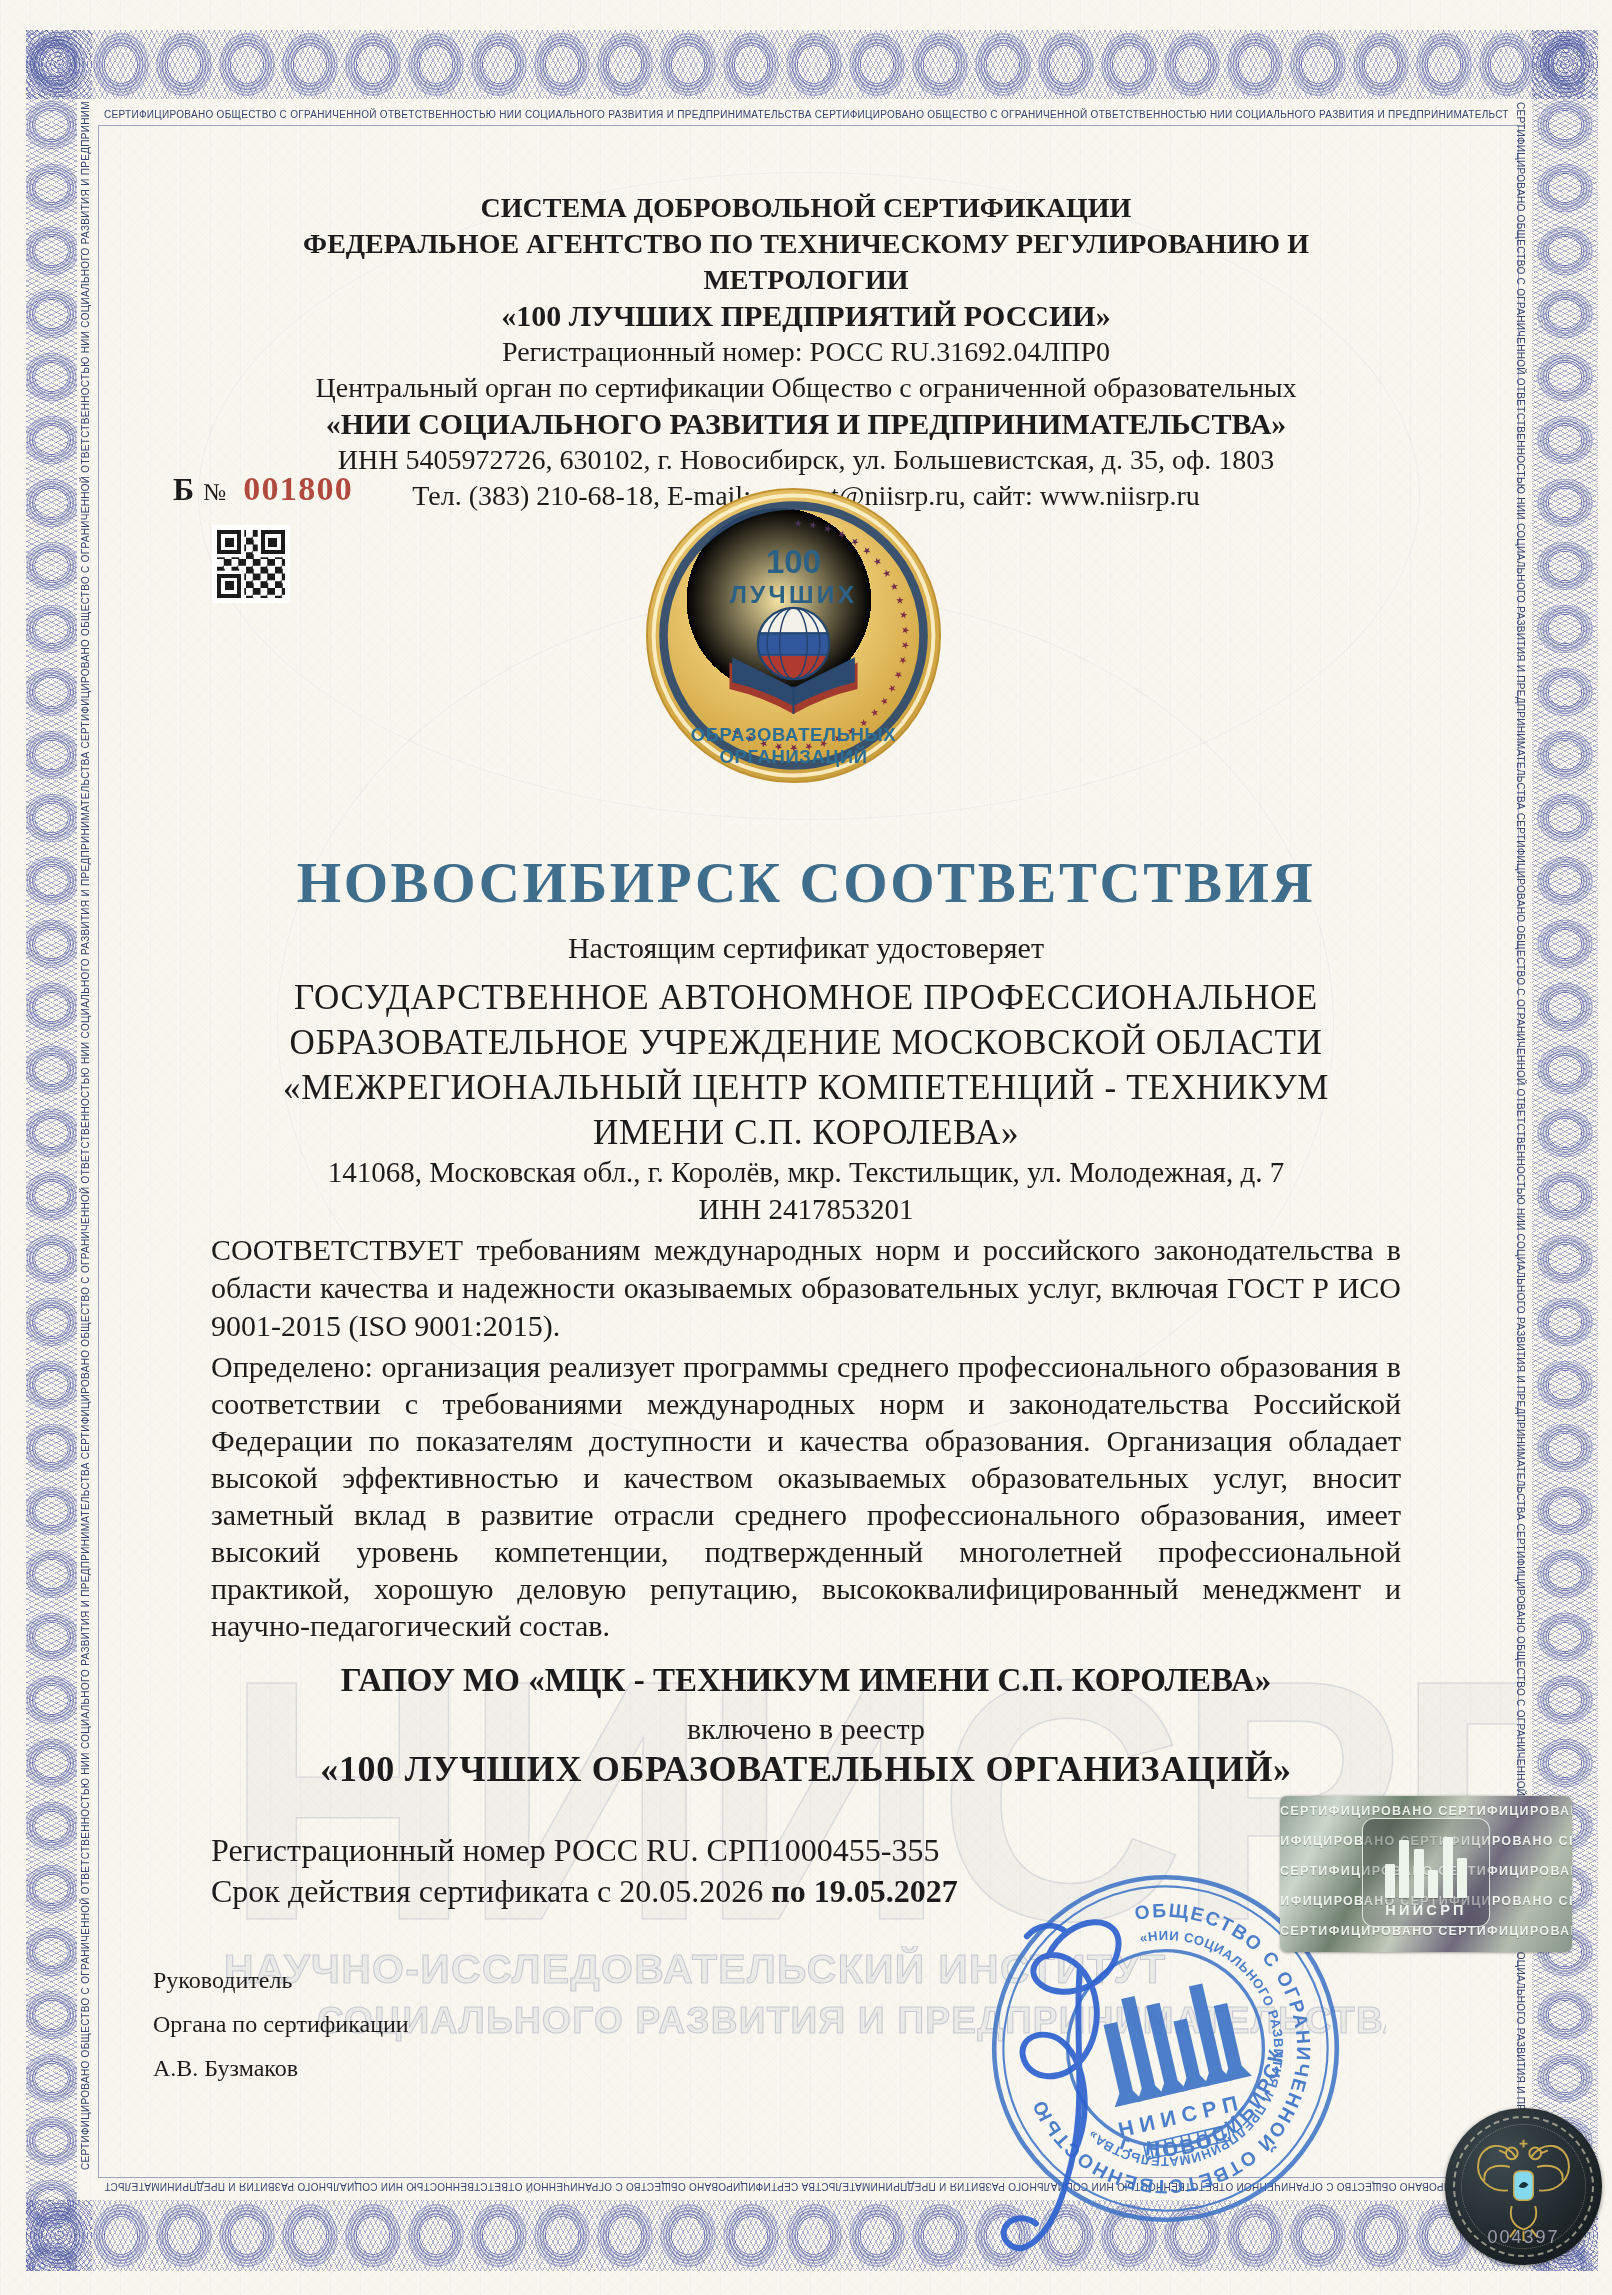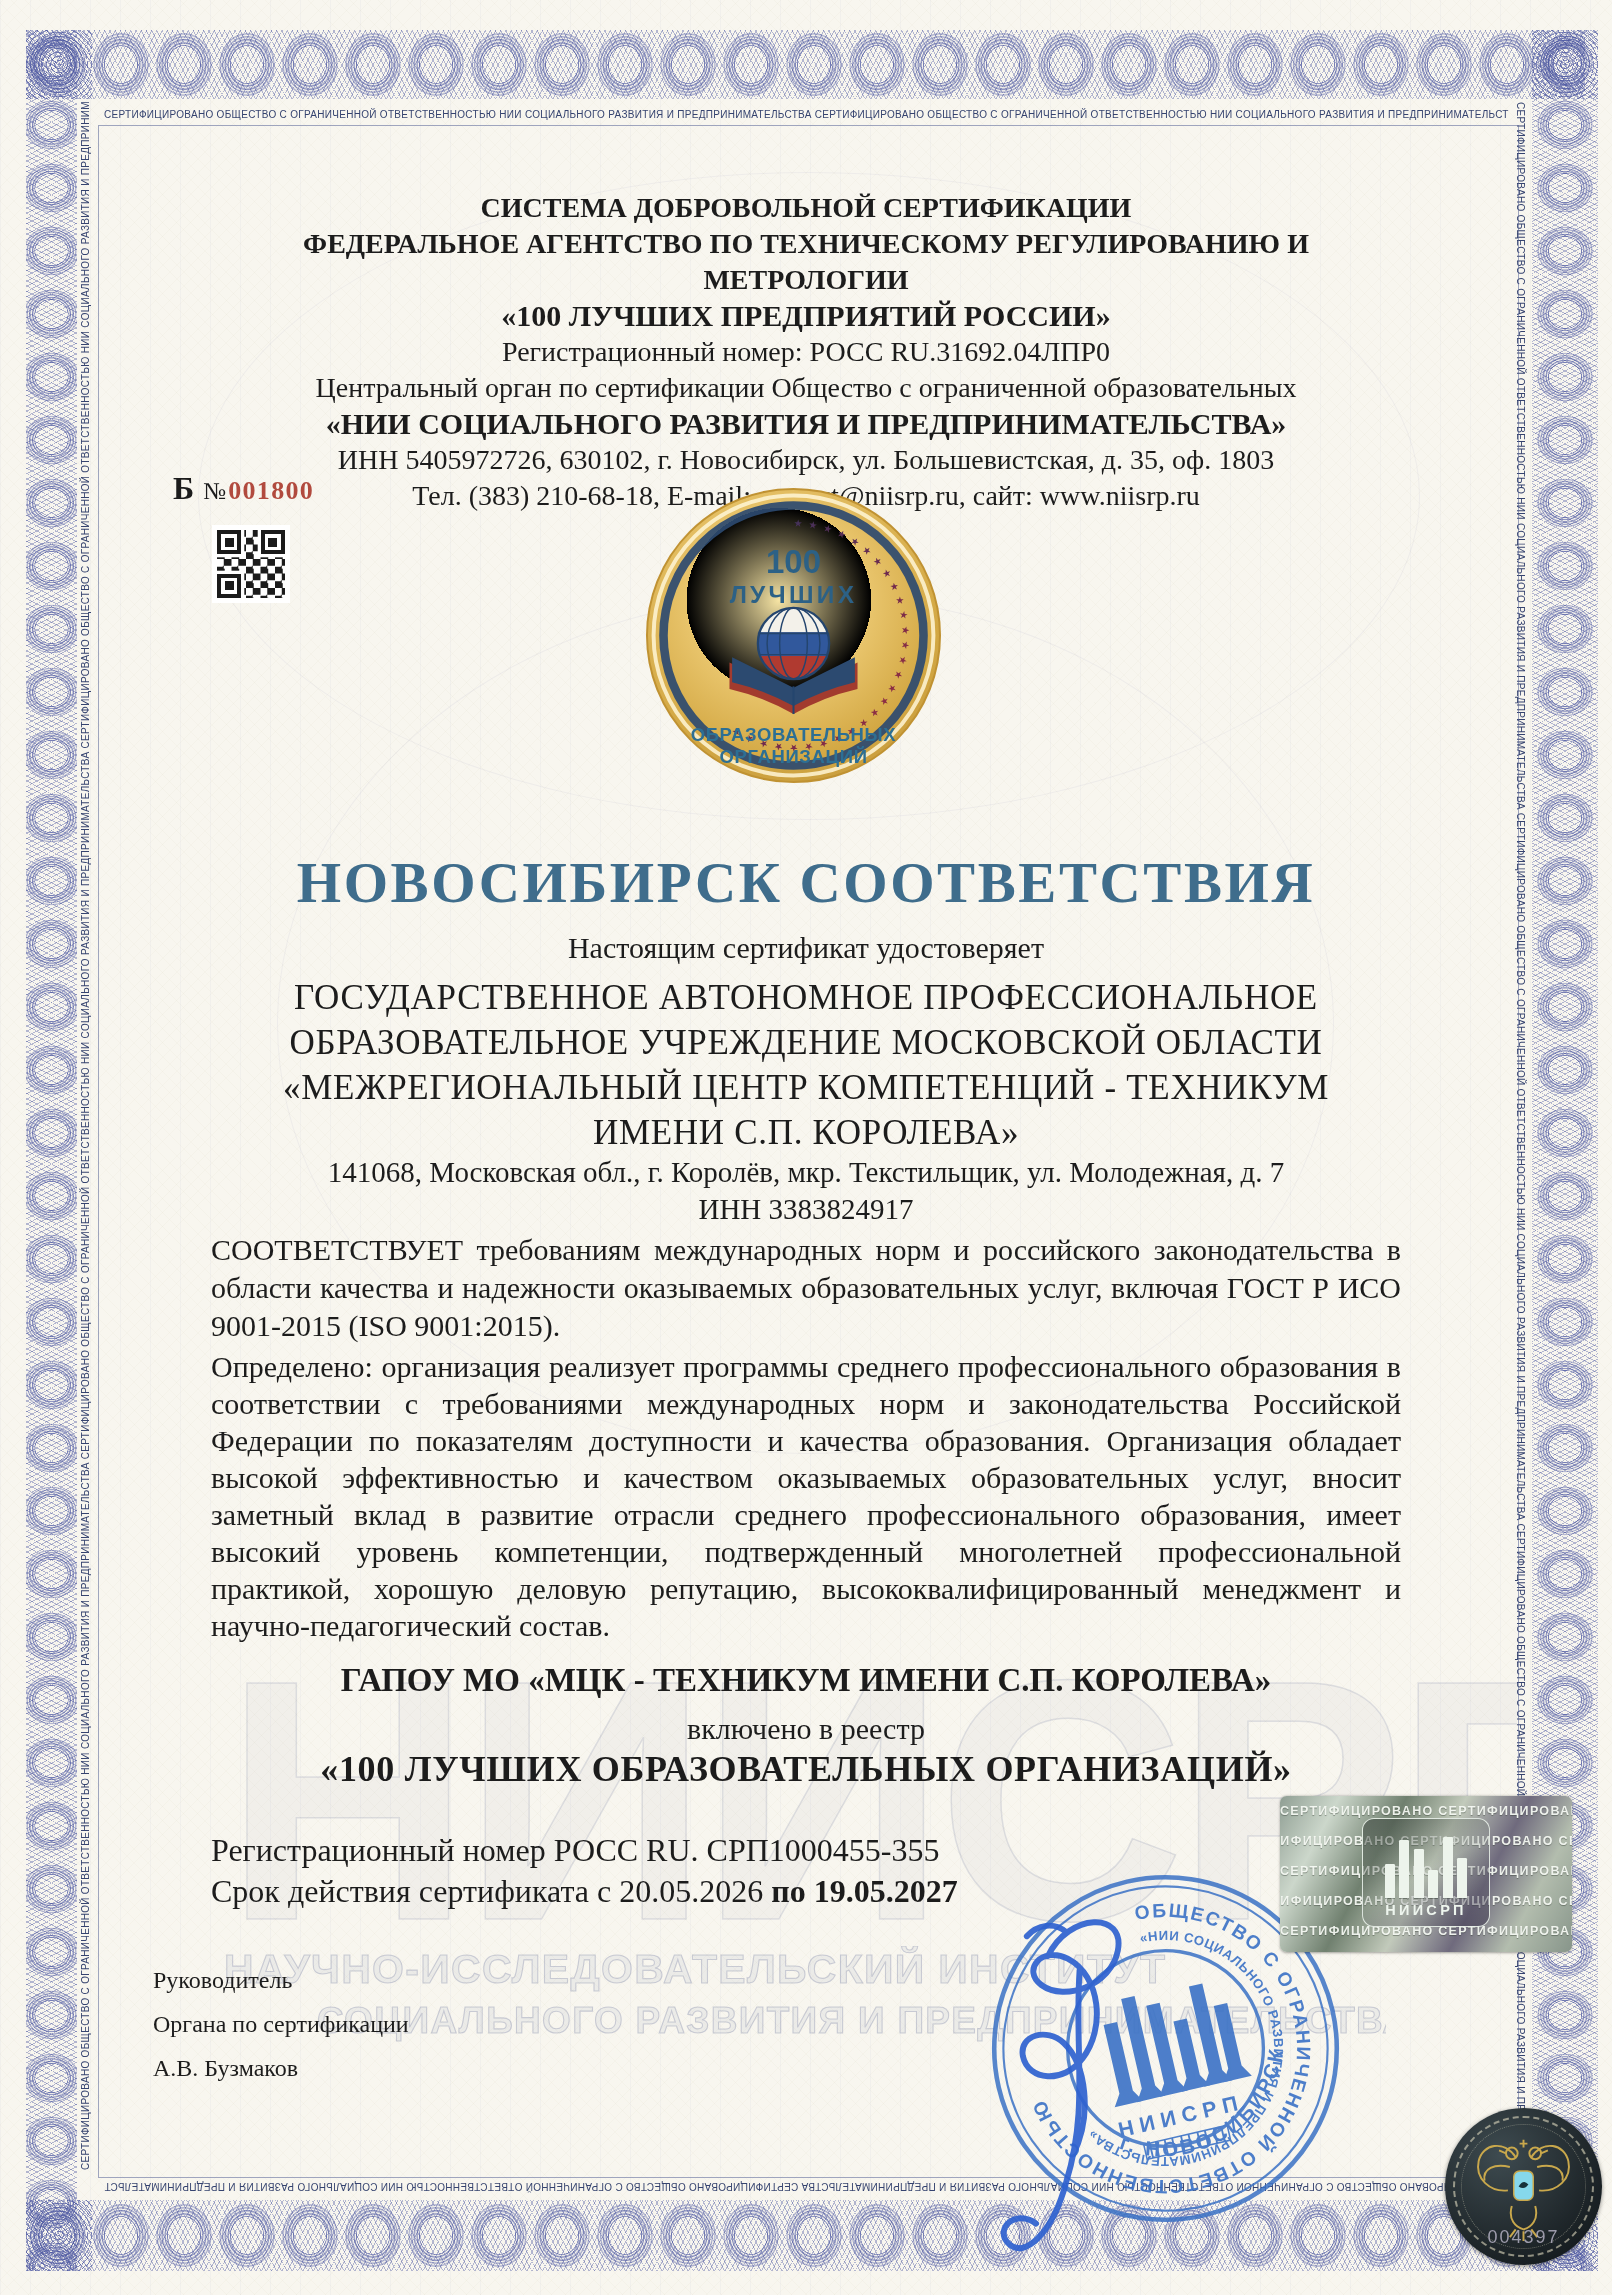--- a/index.html
+++ b/index.html
@@ -59,21 +59,21 @@
     position:absolute; font-family:"Liberation Sans", sans-serif; font-weight:bold;
     color:rgba(130,140,175,.10); -webkit-text-stroke:1.1px rgba(105,115,155,.30);
     white-space:nowrap; overflow:hidden; pointer-events:none;
   }
   .ghost-big { -webkit-text-stroke:1.5px rgba(105,115,155,.18); color:rgba(130,140,175,.06); }
   .ghost-curve { position:absolute; border:1.3px solid rgba(110,120,165,.07); border-radius:50%; pointer-events:none; }
   
   .serial { position:absolute; left:173px; top:470px; }
   .serial .series { font-size:32px; font-weight:bold; }
   .serial .nosign { font-size:24px; margin-left:9.2px; }
-  .serial .num { font-size:26px; font-weight:bold; letter-spacing:1.3px; color:#b14a3e; margin-left:2px;text-align:right; }
+  .serial .num { font-size:34px; font-weight:bold; letter-spacing:1.3px; color:#b14a3e; margin-left:17px;text-align:right; }
   .qr { position:absolute; left:212px; top:525px; width:78px; height:78px; background:#fff; }
   .qr-fill { position:absolute; inset:5.3px; background:repeating-conic-gradient(#1b1b1b 0% 25%, transparent 0% 50%) 0 0 / 14.5px 14.5px; }
   .qf { position:absolute; width:16px; height:16px; border:4.6px solid #1b1b1b; background:#fff; box-shadow:0 0 0 3.3px #fff; }
   .qf::after { content:''; position:absolute; inset:3.3px; background:#1b1b1b; }
   
   .medal { position:absolute; left:645px; top:487px; width:297px; height:297px; z-index:2; }
   .stampWrap { position:absolute; left:982px; top:1865px; width:367px; height:367px; z-index:4; transform:rotate(-13deg); opacity:.9; }
   .sigWrap { position:absolute; left:871px; top:1898px; width:284px; height:377px; z-index:5; }
   .holo {
     position:absolute; left:1280px; top:1796px; width:292px; height:156px; z-index:6;
@@ -213,21 +213,21 @@
   <div class="blk center title" style="top:850px; z-index:2;">НОВОСИБИРСК СООТВЕТСТВИЯ</div>
   <div class="blk center orgname" style="top:975px; z-index:2;">
     <div>ГОСУДАРСТВЕННОЕ АВТОНОМНОЕ ПРОФЕССИОНАЛЬНОЕ</div>
     <div>ОБРАЗОВАТЕЛЬНОЕ УЧРЕЖДЕНИЕ МОСКОВСКОЙ ОБЛАСТИ</div>
     <div>«МЕЖРЕГИОНАЛЬНЫЙ ЦЕНТР КОМПЕТЕНЦИЙ - ТЕХНИКУМ</div>
     <div>ИМЕНИ С.П. КОРОЛЕВА»</div>
   </div>
 
   <div class="blk center" style="top:931px; font-size:30px; z-index:2;">Настоящим сертификат удостоверяет</div>
   <div class="blk center" style="top:1156px; font-size:29px; z-index:2;">141068, Московская обл., г. Королёв, мкр. Текстильщик, ул. Молодежная, д. 7</div>
-  <div class="blk center" style="top:1193px; font-size:29px; z-index:2;">ИНН 3383824917</div>
+  <div class="blk center" style="top:1193px; font-size:29px; z-index:2;">ИНН 2417853201</div>
 
   <div class="blk para" style="top:1231px; z-index:2;">СООТВЕТСТВУЕТ требованиям международных норм и российского законодательства в области качества и надежности оказываемых образовательных услуг, включая ГОСТ Р ИСО 9001-2015 (ISO 9001:2015).</div>
 
   <div class="blk para" style="top:1348px; font-size:30px; line-height:37px; z-index:2;">Определено: организация реализует программы среднего профессионального образования в соответствии с требованиями международных норм и законодательства Российской Федерации по показателям доступности и качества образования. Организация обладает высокой эффективностью и качеством оказываемых образовательных услуг, вносит заметный вклад в развитие отрасли среднего профессионального образования, имеет высокий уровень компетенции, подтвержденный многолетней профессиональной практикой, хорошую деловую репутацию, высококвалифицированный менеджмент и научно-педагогический состав.</div>
 
   <div class="blk center" style="top:1662px; font-size:33px; font-weight:bold; z-index:2;">ГАПОУ МО «МЦК - ТЕХНИКУМ ИМЕНИ С.П. КОРОЛЕВА»</div>
   <div class="blk center" style="top:1712px; font-size:30px; z-index:2;">включено в реестр</div>
   <div class="blk center" style="top:1748px; font-size:36px; font-weight:bold; letter-spacing:0.7px; z-index:2;">«100 ЛУЧШИХ ОБРАЗОВАТЕЛЬНЫХ ОРГАНИЗАЦИЙ»</div>
   <div class="blk" style="top:1832px; font-size:32px; z-index:2;">Регистрационный номер РОСС RU. СРП1000455-355</div>
   <div class="blk" style="top:1873px; font-size:32px; z-index:2;">

